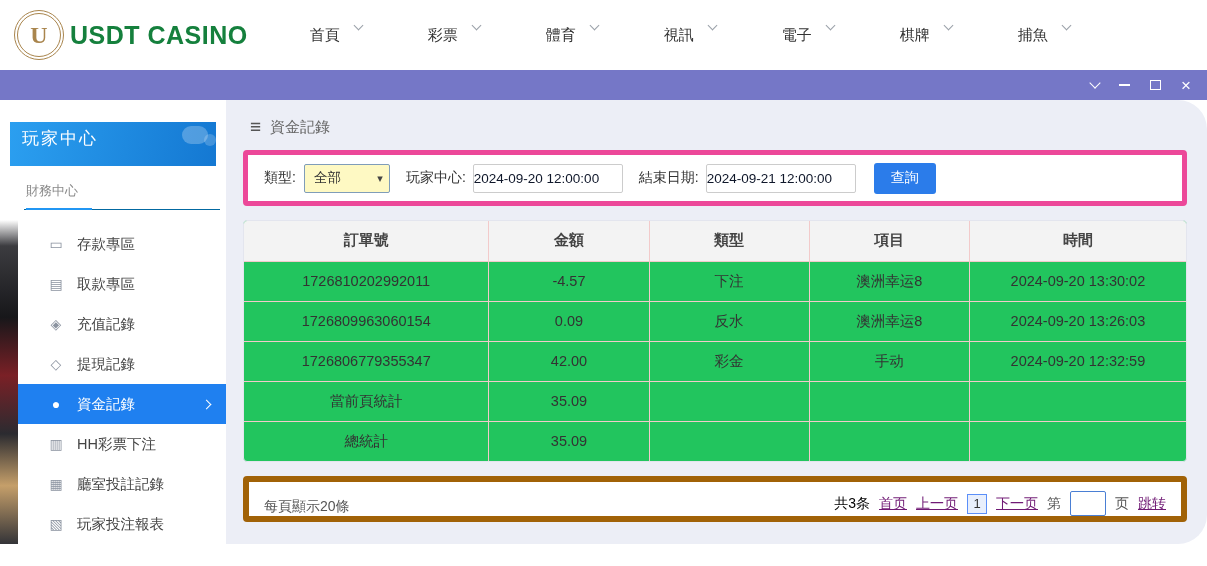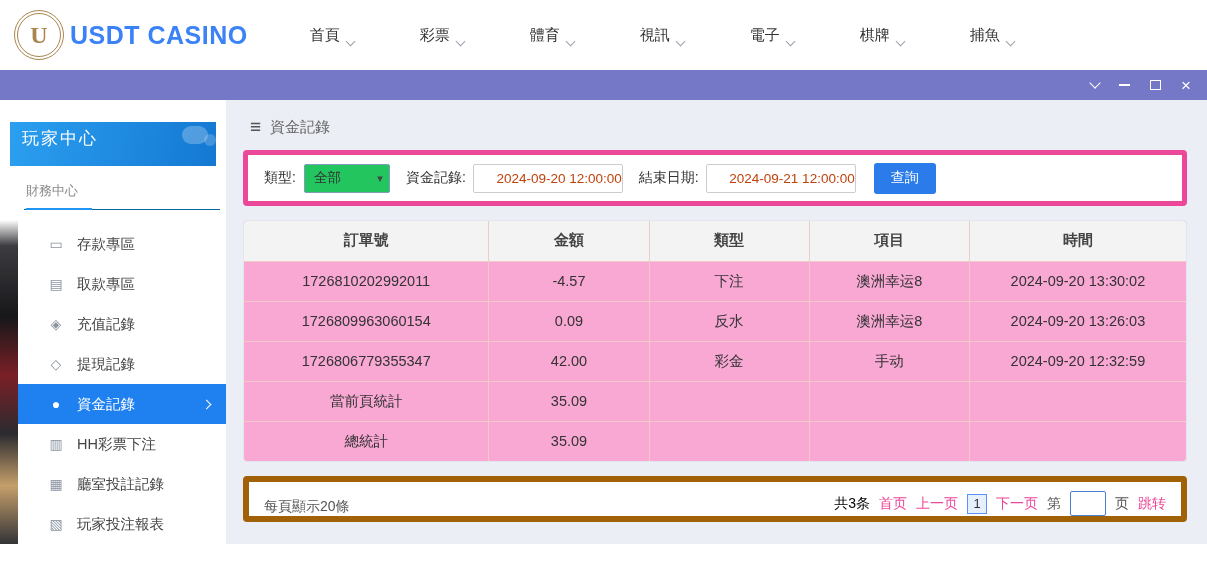--- a/index.html
+++ b/index.html
@@ -5,38 +5,38 @@
   * { margin:0; padding:0; box-sizing:border-box; }
   html,body { width:1207px; height:566px; overflow:hidden;
     font-family:"Liberation Sans", sans-serif; background:#fff; }
 
   
   .topbar { height:70px; display:flex; align-items:center; background:#fff; }
   .logo { display:flex; align-items:center; margin-left:14px; cursor:pointer; }
   .emblem { width:50px; height:50px; border:4px double #a9854d; border-radius:50%;
     display:flex; align-items:center; justify-content:center; }
   .emblem span { font-family:"Liberation Serif", serif; font-weight:bold; font-size:24px; color:#a9854d; }
-  .logo-text { margin-left:6px; font-size:25px; font-weight:bold; color:#3b82f6; letter-spacing:.5px; }
+  .logo-text { margin-left:6px; font-size:25px; font-weight:bold; color:#15803d; letter-spacing:.5px; }
   .mainnav { display:flex; margin-left:62px; gap:66px; }
-  .nav-item { display:flex; align-items:flex-end; gap:7px; font-size:15px; color:#333; cursor:pointer; }
+  .nav-item { display:flex; align-items:flex-start; gap:15px; font-size:15px; color:#333; cursor:pointer; }
   .chev { width:7px; height:7px; border-right:1.6px solid #9aa0a8; border-bottom:1.6px solid #9aa0a8;
     transform:rotate(45deg); margin-top:-4px; }
 
   
   .titlebar { height:30px; background:#7577c7; display:flex; align-items:center;
     justify-content:flex-end; padding-right:16px; gap:20px; }
   .wb { display:flex; align-items:center; justify-content:center; cursor:pointer; height:16px; }
   .wb-chev { width:8px; height:8px; border-right:1.6px solid #fff; border-bottom:1.6px solid #fff;
     transform:rotate(45deg); margin-top:-4px; }
   .wb-min { width:11px; height:2px; background:#fff; }
   .wb-max { width:11px; height:10px; border:1.5px solid #fff; }
   .wb-close { color:#fff; font-size:17px; line-height:1; }
 
   
-  .app { display:flex; height:444px; background:#eceef6; }
+  .app { display:flex; height:444px; background:#eceef6;border-radius:29px; }
 
   
   .sidebar { width:226px; background:#fff; position:relative; flex-shrink:0; overflow:hidden; }
   .side-strip { position:absolute; left:0; top:120px; width:18px; bottom:0;
     background:linear-gradient(180deg,#ffffff 0%,#3c3c40 8%,#17171a 30%,#7a2026 48%,#2b2b30 66%,#c59f6a 82%,#343438 100%); }
   .side-header { position:relative; margin:22px 10px 0 10px; height:44px; overflow:hidden;
     background:linear-gradient(100deg,#2b9ff0,#1478d2); color:#fff; padding:5px 12px; }
   .side-header .t { font-size:17px; letter-spacing:2px; }
   .side-header .s { font-size:8px; letter-spacing:1.5px; color:rgba(255,255,255,.85); margin-top:14px; }
   .side-header .deco { position:absolute; right:8px; top:4px; width:26px; height:18px;
@@ -57,42 +57,42 @@
 
   
   .main { flex:1; padding:14px 20px 0 17px; overflow:hidden; }
   .crumb { display:flex; align-items:center; gap:9px; color:#666; font-size:15px; margin:2px 0 12px 7px; }
   .crumb .ham { font-size:19px; color:#555; }
 
   .filterbox { background:#fff; border:5px solid #ec4899; border-radius:4px; height:56px;
     display:flex; align-items:center; padding:0 16px; margin-bottom:14px; font-size:14px; color:#333; }
   .fsel { width:86px; height:29px; border:1px solid #7f9db9; border-radius:2px; margin-left:8px;
     display:flex; align-items:center; justify-content:space-between; padding:0 6px 0 9px;
-    font-size:13.5px; cursor:pointer; background:#22c55e; }
+    font-size:13.5px; cursor:pointer; background:#fef9c3; }
   .fsel .ar { font-size:11px; color:#444; }
   .flabel { margin-left:16px; }
   .finput { width:150px; height:29px; border:1px solid #ccc; border-radius:2px; margin-left:7px;
-    font-size:13.5px; color:#c2410c; text-align:right; font-family:"Liberation Sans", sans-serif; }
+    font-size:13.5px; color:#0f172a; text-align:left; font-family:"Liberation Sans", sans-serif; }
   .fbtn { margin-left:18px; height:31px; padding:0 17px; background:#2b7cea; color:#fff;
     border:none; border-radius:3px; font-size:14px; cursor:pointer; font-family:"Liberation Sans", sans-serif; }
 
-  .tablebox { background:#f9a8d4; border:1px solid #e3e5ee; border-radius:4px; overflow:hidden; margin-bottom:14px; }
+  .tablebox { background:#22c55e; border:1px solid #e3e5ee; border-radius:4px; overflow:hidden; margin-bottom:14px; }
   table { width:100%; border-collapse:collapse; }
   th,td { border:1px solid #f2caca; height:40px; text-align:center; }
   th { background:#f3f3f3; font-size:15px; color:#444; font-weight:bold; }
   td { font-size:14.5px; color:#333; }
   tr th:first-child, tr td:first-child { border-left:none; }
   tr th:last-child, tr td:last-child { border-right:none; }
   thead tr th { border-top:none; }
   tbody tr:last-child td { border-bottom:none;text-align:center; }
 
   .pagebox { background:#fff; border:6px solid #a16207; border-radius:4px; height:46px;
     display:flex; align-items:flex-end; justify-content:space-between; padding:0 15px; font-size:14px; color:#555; }
   .pager { display:flex; align-items:center; gap:9px; }
-  .plink { color:#ec4899; cursor:pointer; }
+  .plink { color:#701a75; cursor:pointer;text-decoration:underline; }
   .pcur { min-width:20px; height:20px; padding:0 5px; border:1px solid #5b8ff9; background:#e8effc;
     color:#333; display:flex; align-items:center; justify-content:center; font-size:13px; cursor:pointer; }
   .pjump { width:36px; height:25px; border:1px solid #4a7fd4; border-radius:2px; text-align:center;
     font-family:"Liberation Sans", sans-serif; }
   .ptotal { color:#000000; }
 </style>
 </head>
 <body>
 
 <div class="topbar">
@@ -203,21 +203,21 @@
       <span class="ham">≡</span>
       <span>資金記錄</span>
     </div>
 
     <div class="filterbox">
       <span>類型:</span>
       <div class="fsel">
         <span>全部</span>
         <span class="ar">▾</span>
       </div>
-      <span class="flabel">資金記錄:</span>
+      <span class="flabel">玩家中心:</span>
       <input class="finput" value="2024-09-20 12:00:00" style="">
       <span class="flabel">結束日期:</span>
       <input class="finput" value="2024-09-21 12:00:00" style="">
       <button class="fbtn">查詢</button>
     </div>
 
     <div class="tablebox">
       <table>
         <colgroup>
           <col style="width:26%">

